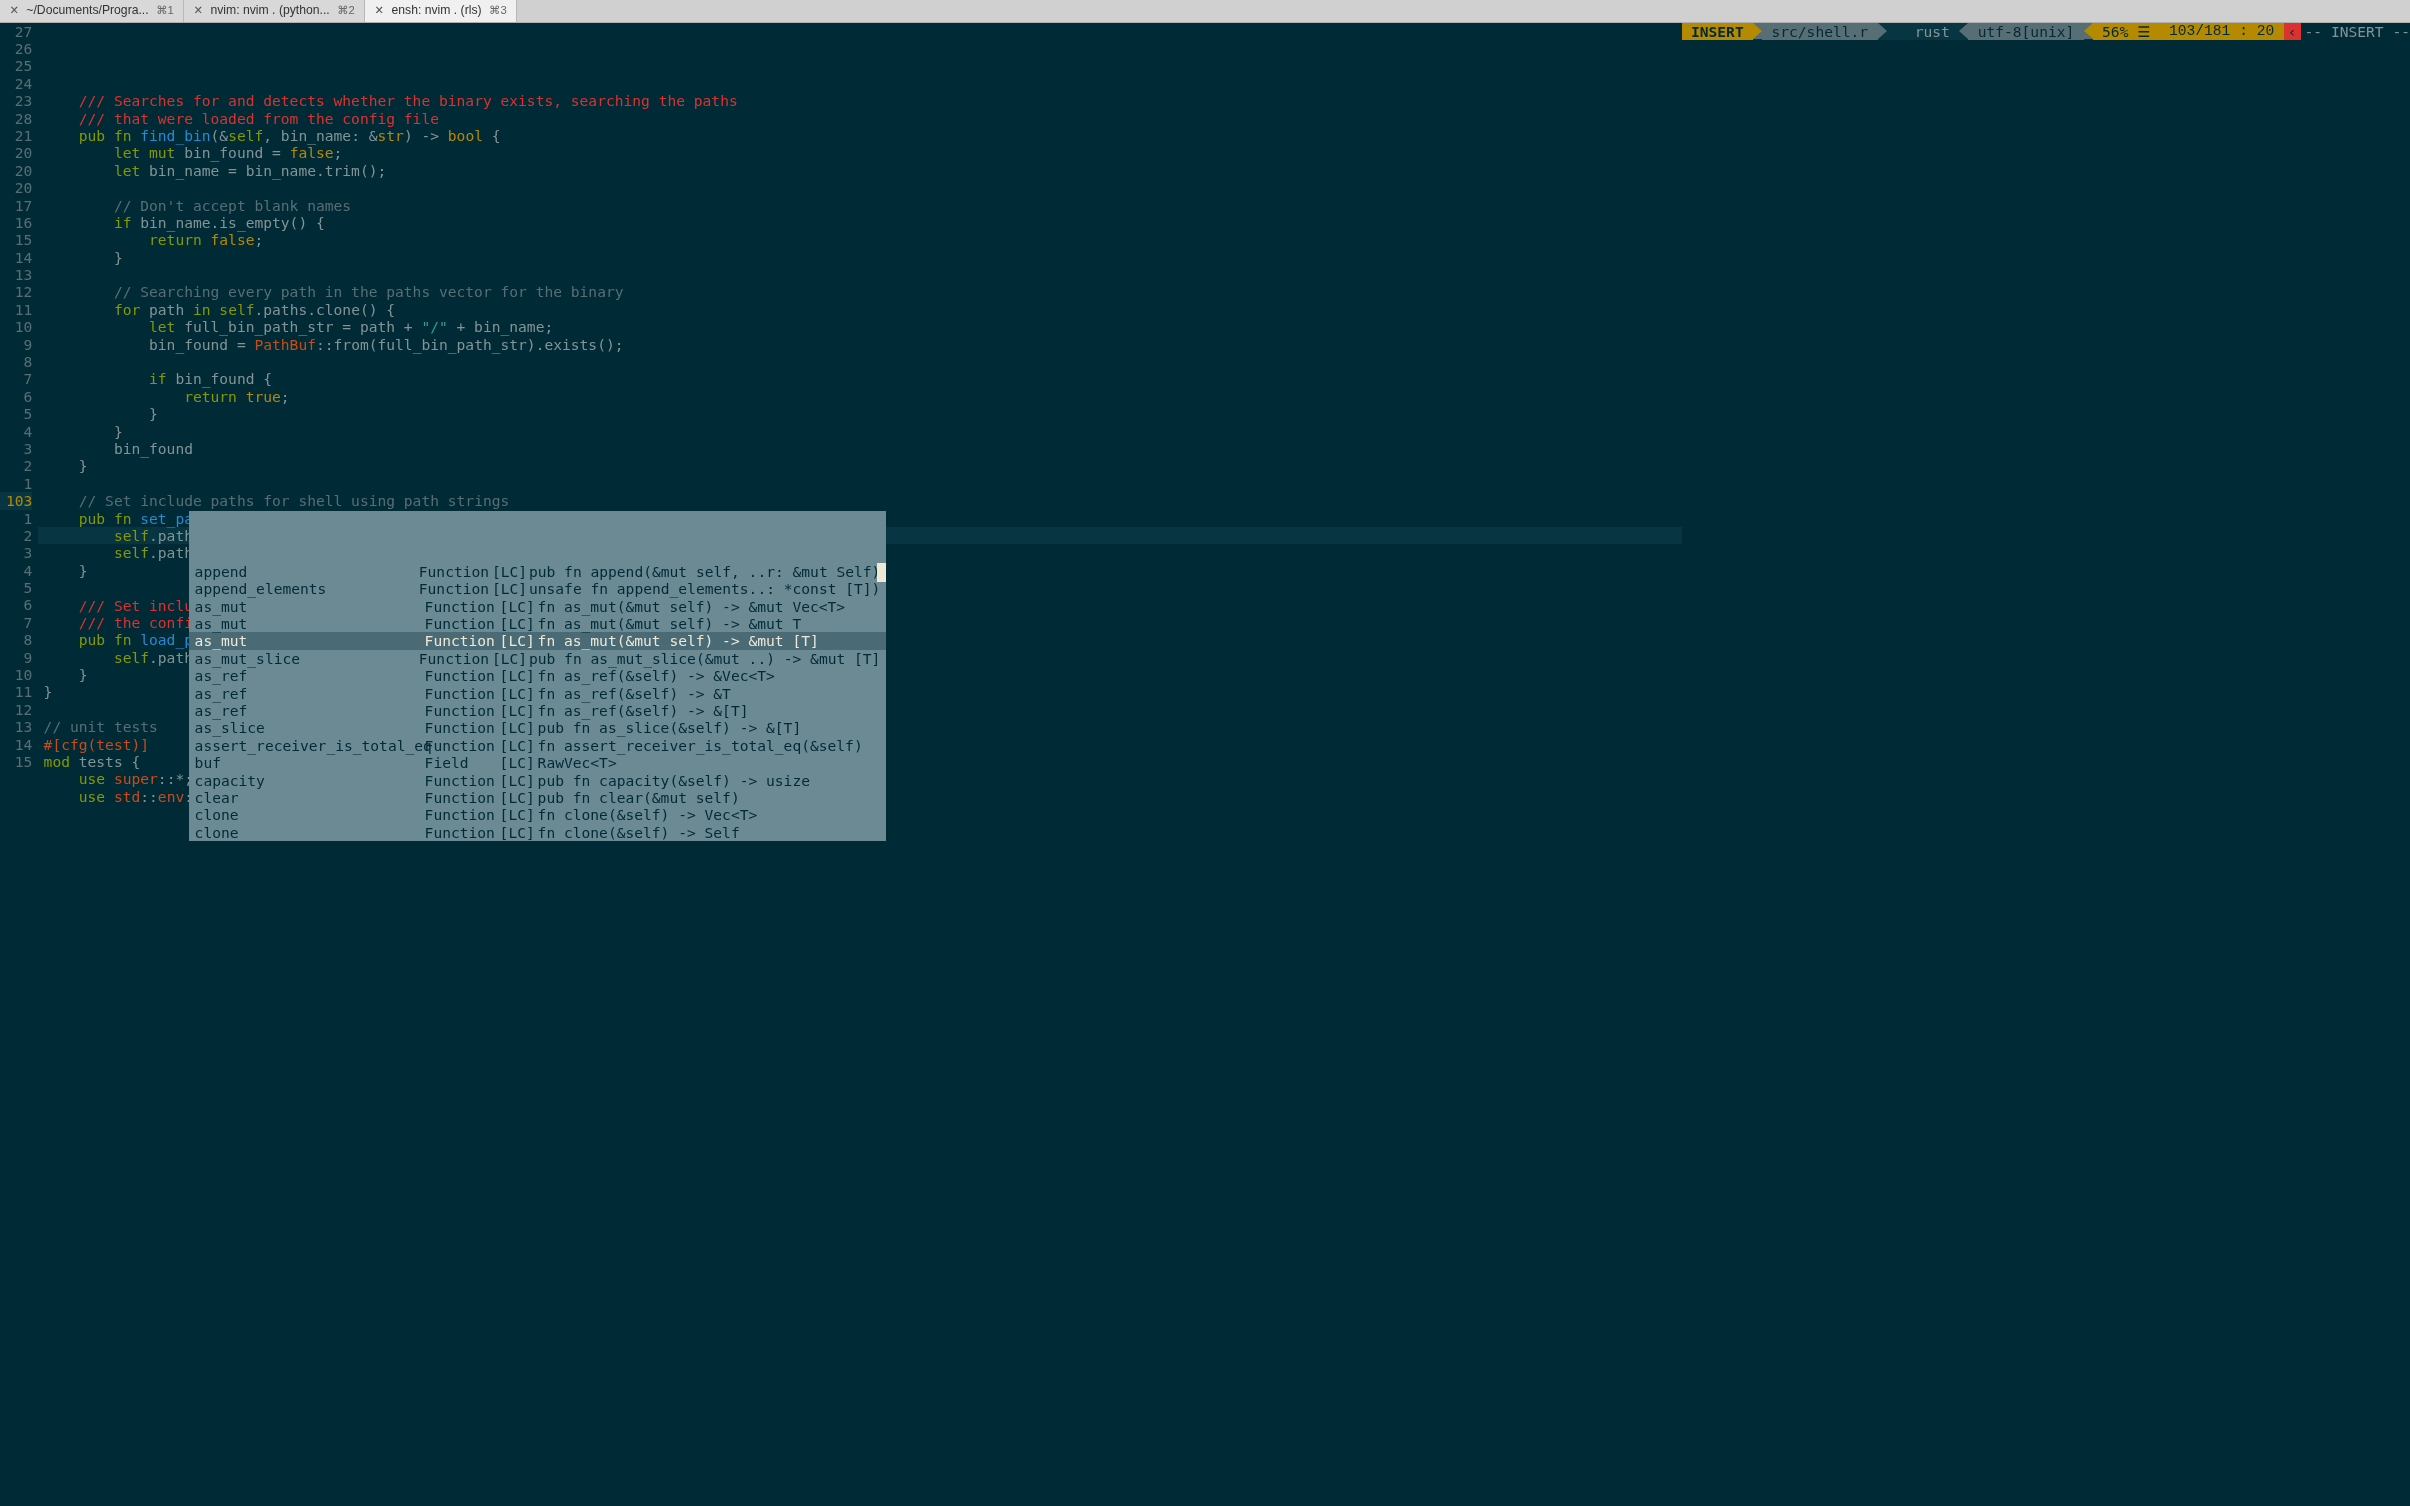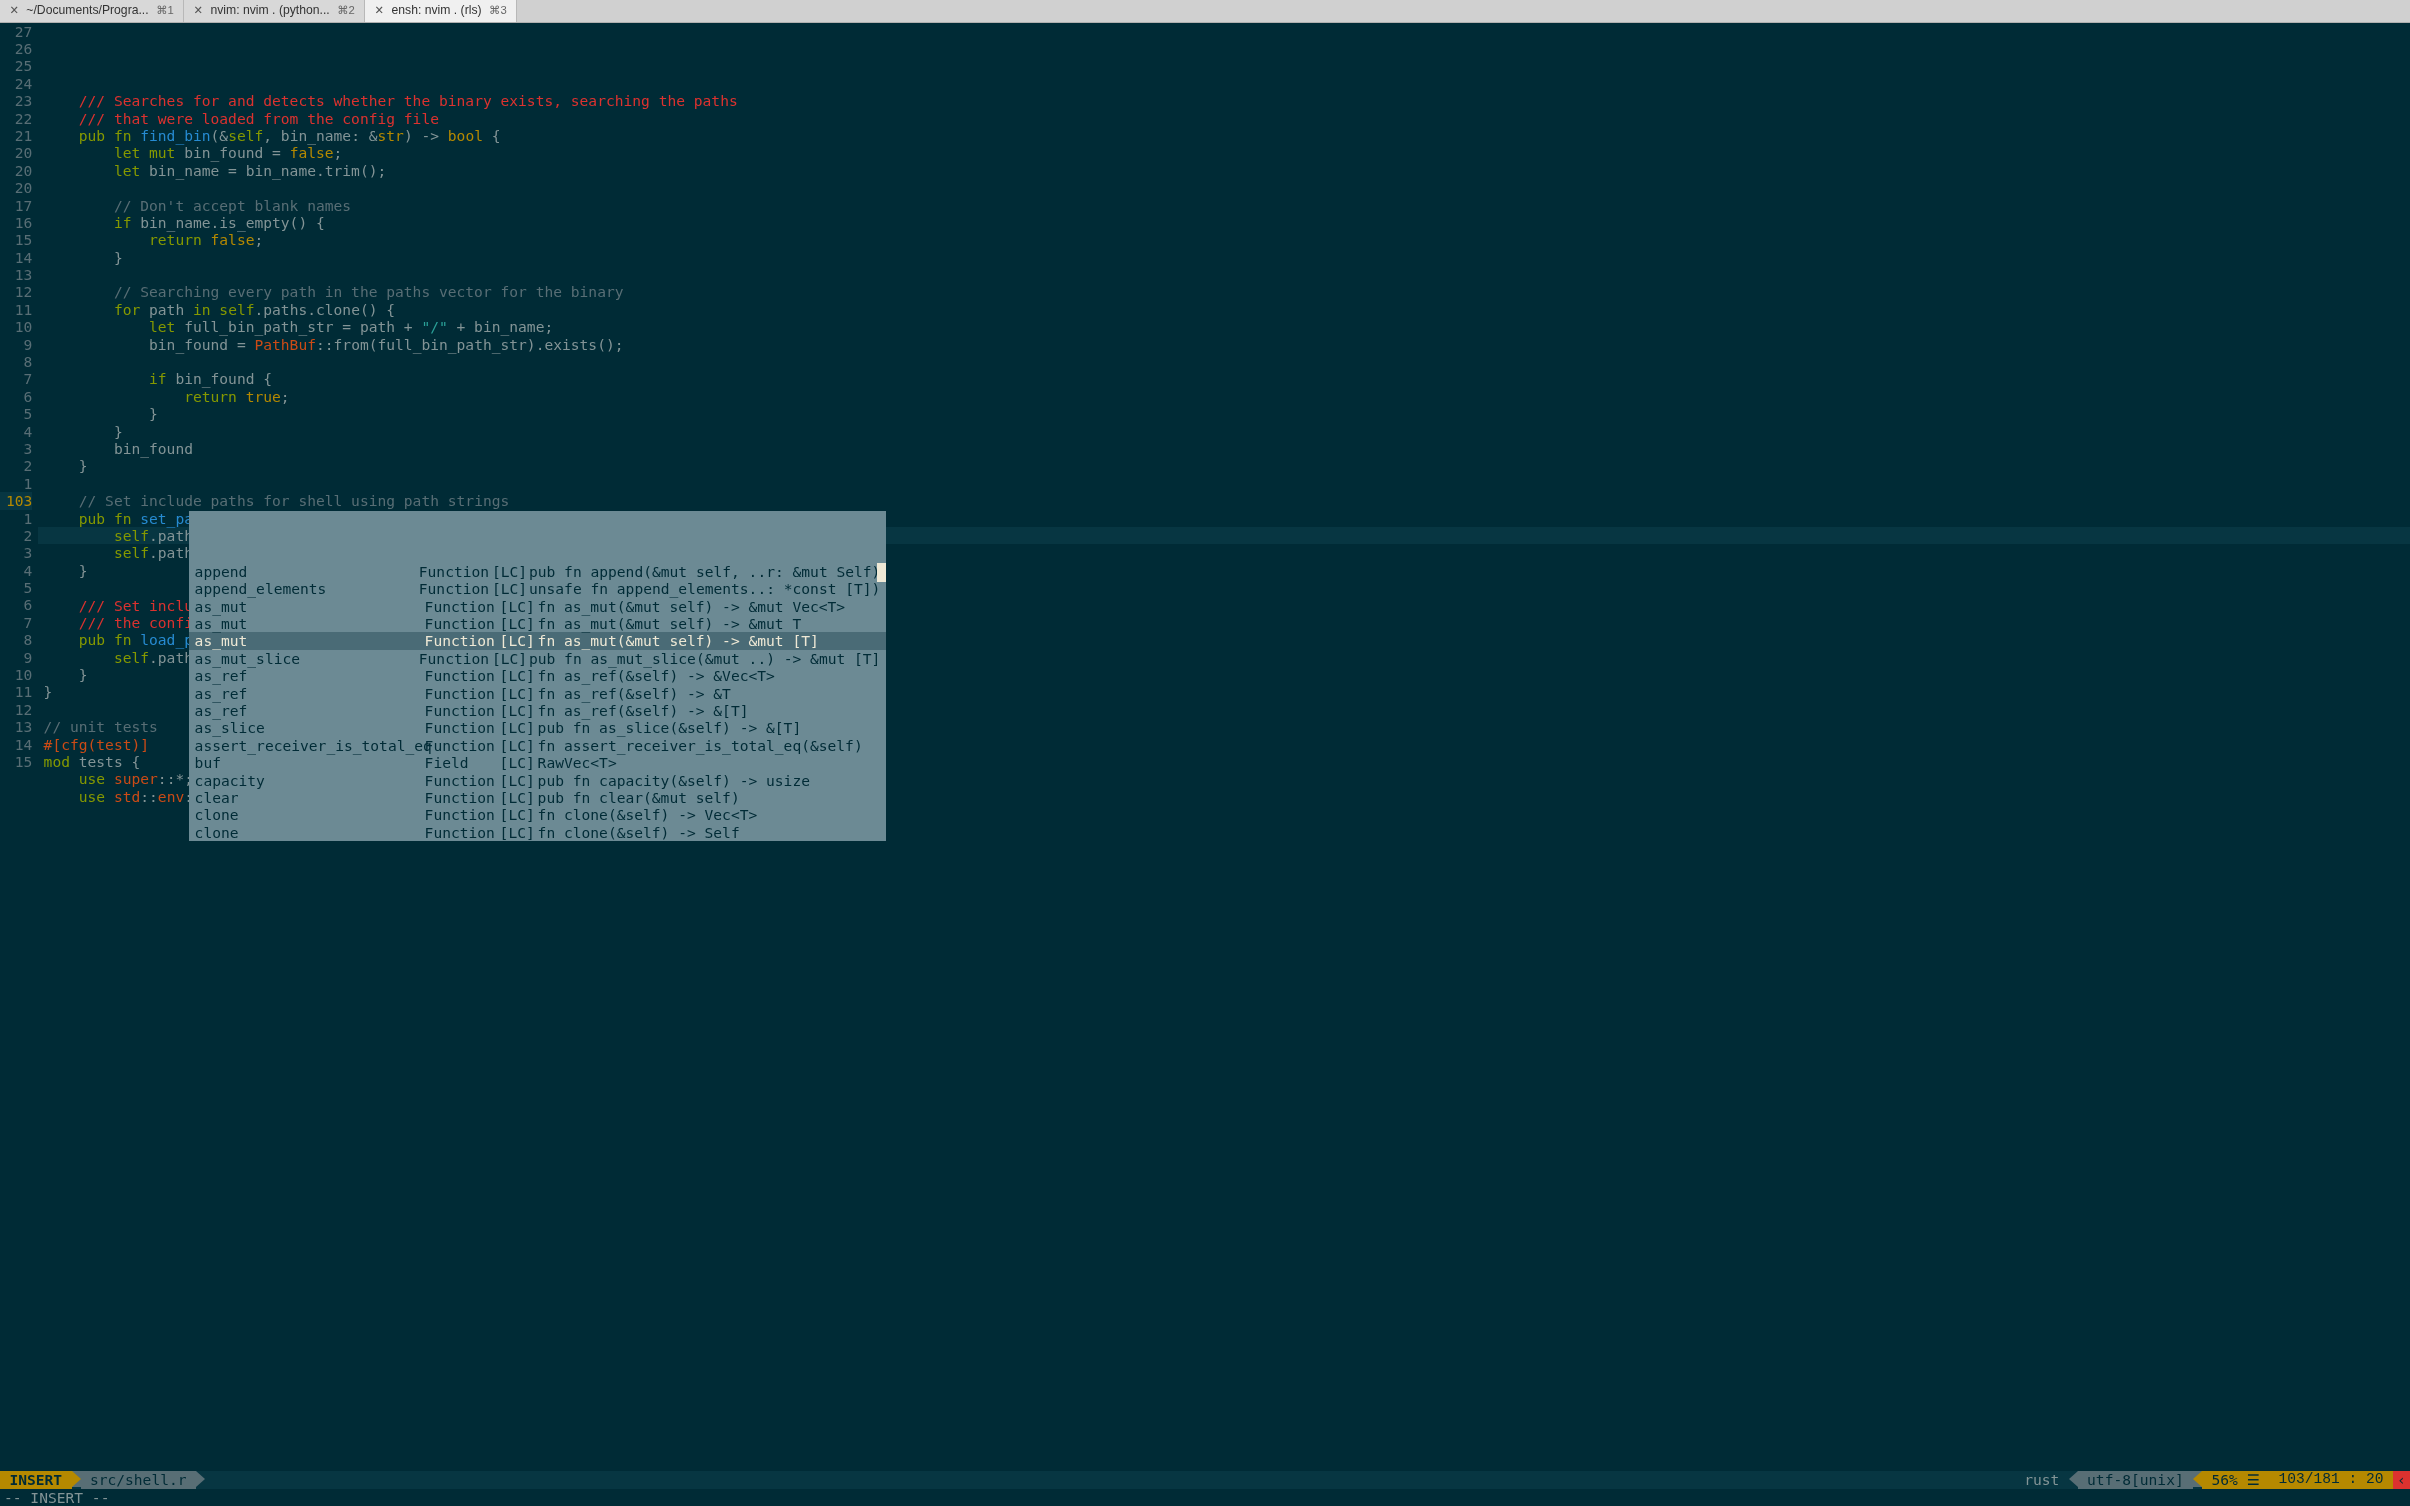--- a/index.html
+++ b/index.html
@@ -30,21 +30,21 @@
     gap: 7.5px;
     background: #d8d8d8;
   }
   .tab.active { background: #f0f0f0; }
   .tab .close { font-size: 11.3px; color: #555; }
   .tab .shortcut { color: #666; font-size: 11.3px; }
   
   .editor {
     display: flex;
     height: calc(100% - 22.6px);
-    flex-direction: column;
+    flex-direction: row;
   }
   .codearea {
     display: flex;
     flex: 1;
     overflow: hidden;
     position: relative;
   }
   .gutter {
     width: 38px;
     text-align: right;
@@ -142,21 +142,21 @@
   </div>
 
 <div class="editor">
   <div class="codearea">
     <div class="gutter" id="gutter">
         <div style="height: 17.4px;">27</div>
         <div style="height: 17.4px;">26</div>
         <div style="height: 17.4px;">25</div>
         <div style="height: 17.4px;">24</div>
         <div style="height: 17.4px;">23</div>
-        <div style="height: 17.4px;">22</div>
+        <div style="height: 17.4px;">28</div>
         <div style="height: 17.4px;">21</div>
         <div style="height: 17.4px;">20</div>
         <div style="height: 17.4px;">20</div>
         <div style="height: 17.4px;">20</div>
         <div style="height: 17.4px;">17</div>
         <div style="height: 17.4px;">16</div>
         <div style="height: 17.4px;">15</div>
         <div style="height: 17.4px;">14</div>
         <div style="height: 17.4px;">13</div>
         <div style="height: 17.4px;">12</div>

